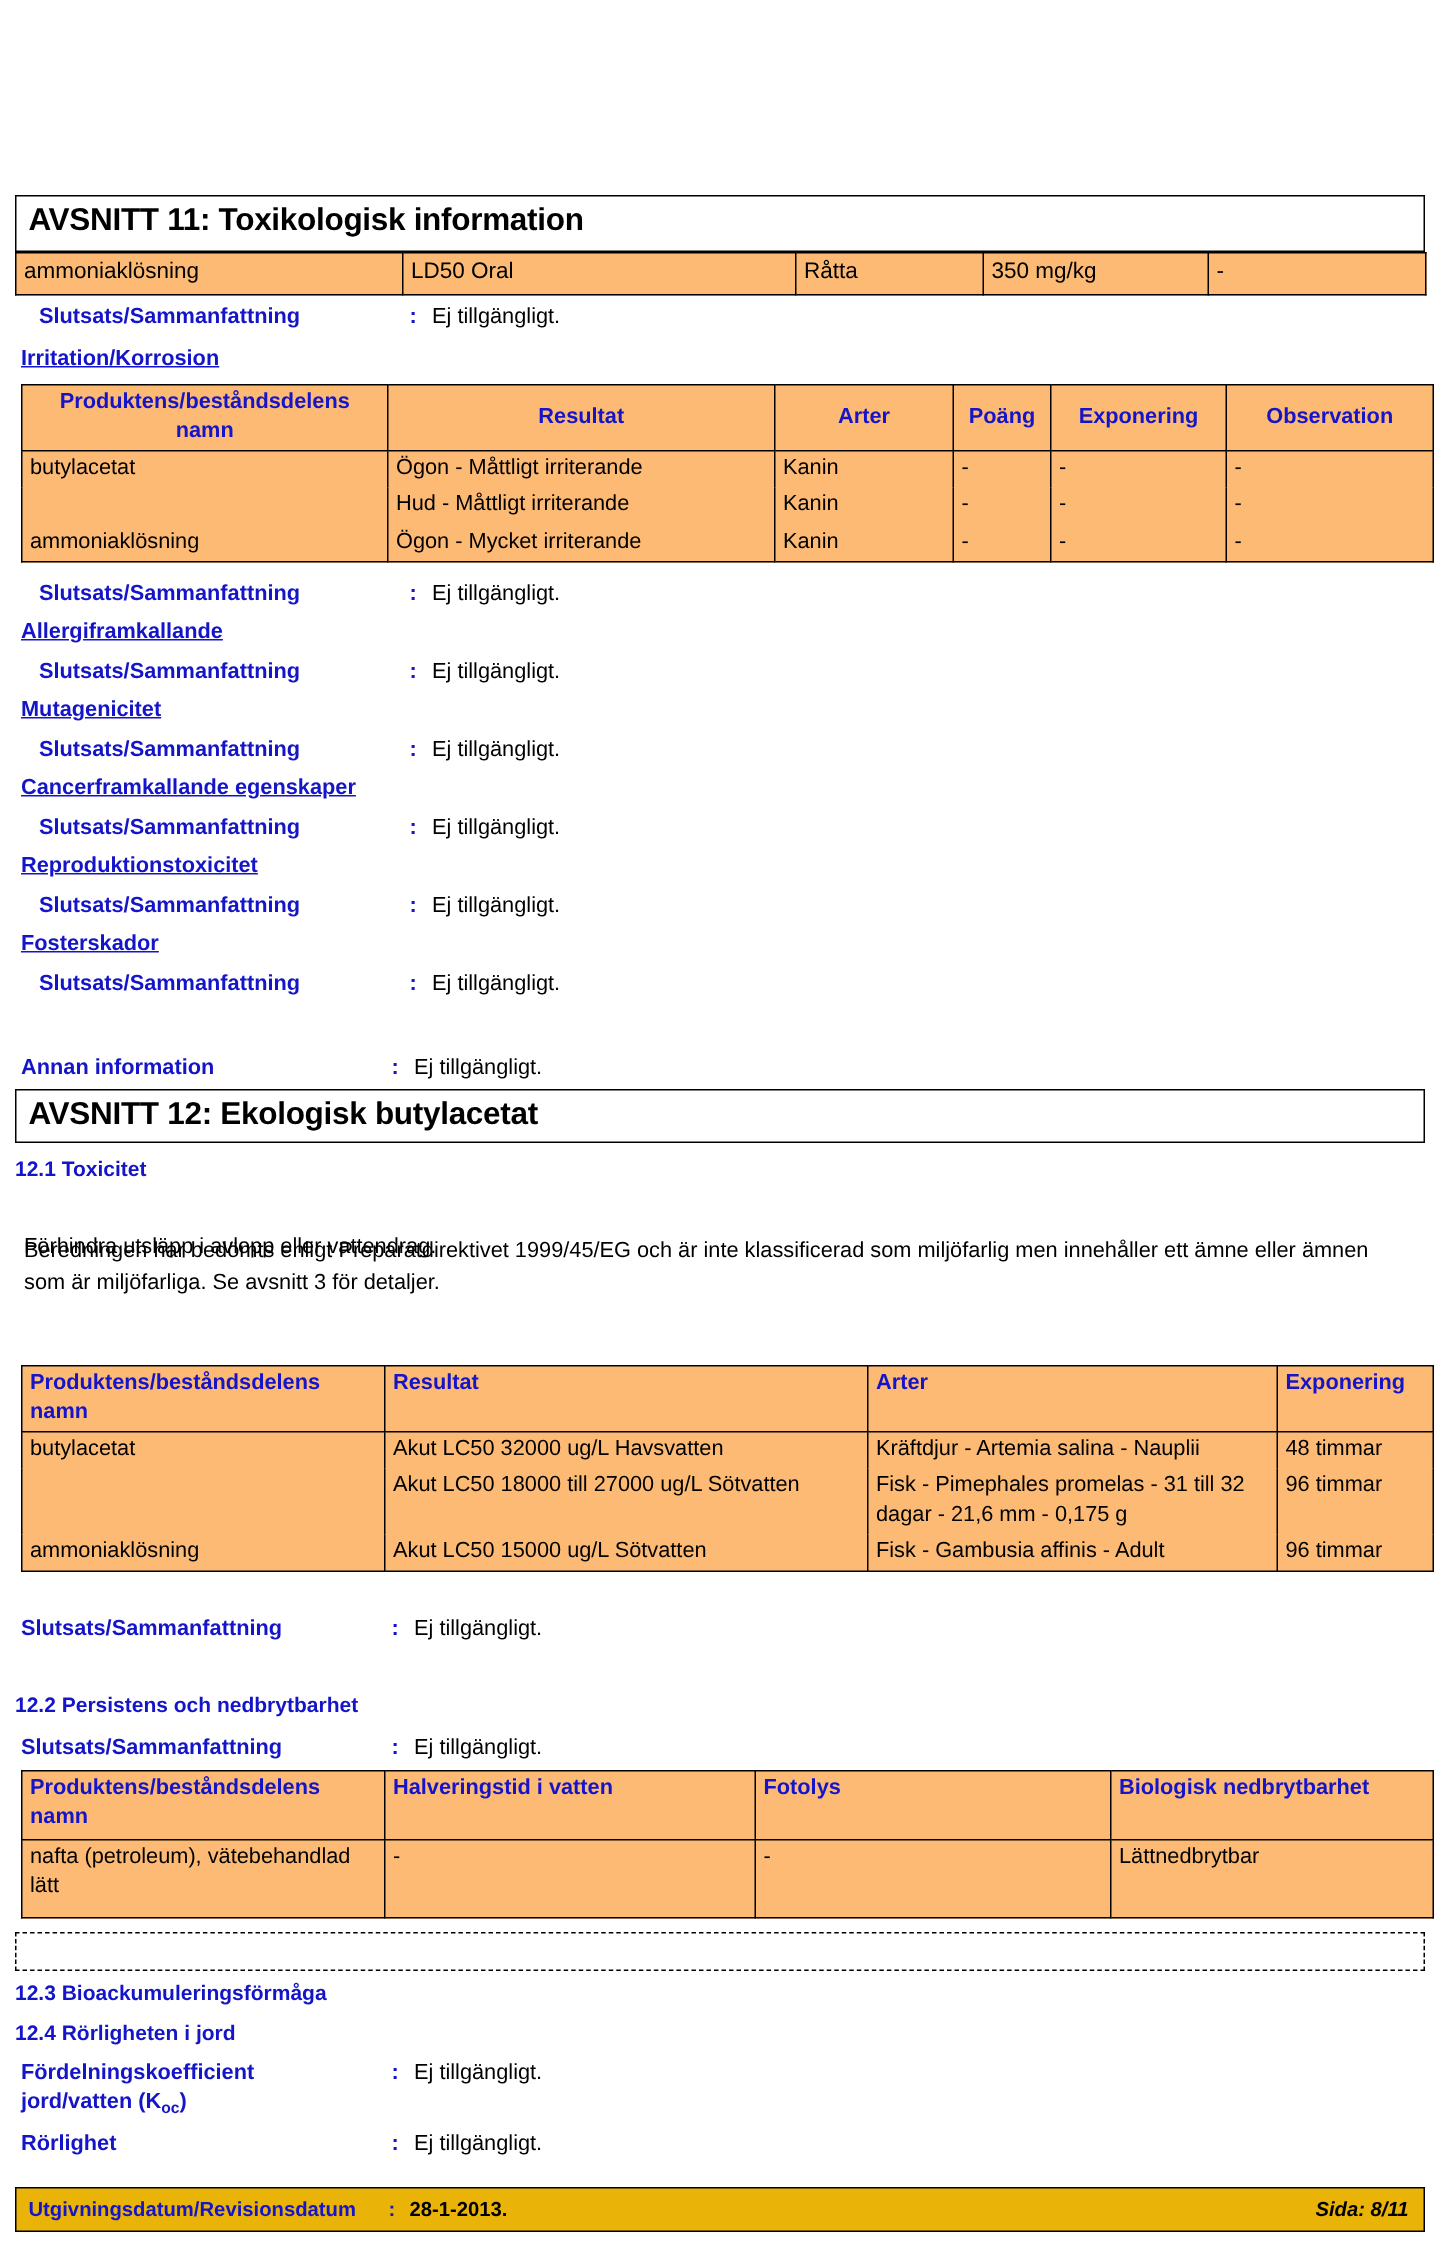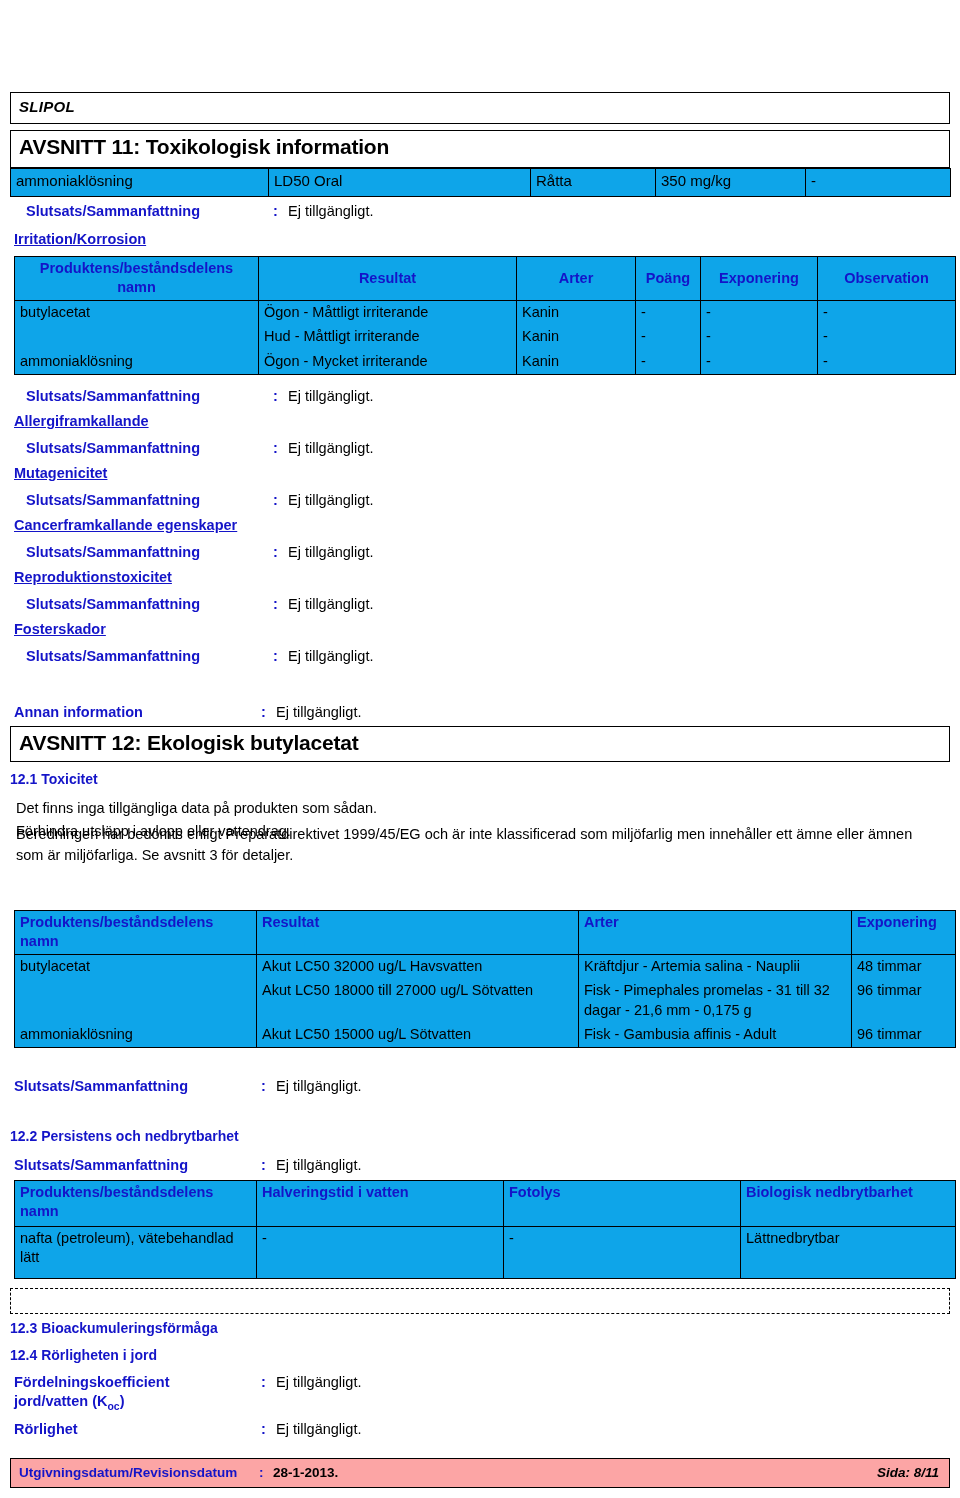--- a/index.html
+++ b/index.html
@@ -106,21 +106,21 @@
     font-weight: bold;
     letter-spacing: -0.2px;
   }
   #section11-band { top: 130px; height: 38px; }
   #section12-band { top: 726px; height: 36px; }
 
   
   table.grid {
     position: absolute;
     border-collapse: collapse;
-    background: #0ea5e9;
+    background: #fdba74;
     table-layout: fixed;
   }
   table.grid td, table.grid th {
     border: 1px solid #000000;
     vertical-align: top;
     padding: 2px 5px 3px 5px;
     font-size: 14.5px;
     font-weight: normal;
     text-align: left;
     line-height: 1.32;
@@ -226,21 +226,21 @@
 
   
   .footer {
     position: absolute;
     left: 10px;
     top: 1458px;
     width: 940px;
     height: 30px;
     box-sizing: border-box;
     border: 1.5px solid #000000;
-    background: #fca5a5;
+    background: #eab308;
   }
   .footer .f-label {
     position: absolute;
     left: 8px;
     top: 6px;
     font-size: 13.5px;
     font-weight: bold;
     color: #1414c8;
     white-space: nowrap;
   }
@@ -273,23 +273,20 @@
   }
   sub { font-size: 0.72em; }
   .kv.two-line .k { white-space: normal; width: 240px; line-height: 1.3; }
 </style>
 </head>
 <body>
 
 <div class="page">
 
 
-  <div class="band product-band">
-    <span class="txt">SLIPOL</span>
-  </div>
 
   <div class="band section-band" id="section11-band">
     <span class="txt">AVSNITT 11: Toxikologisk information</span>
   </div>
 
   <table class="grid" id="tox-table">
     <colgroup>
       <col style="width:258px">
         <col style="width:262px">
         <col style="width:125px">
@@ -406,21 +403,20 @@
     <span class="k">Annan information</span>
     <span class="colon">:</span>
     <span class="v">Ej tillgängligt.</span>
   </div>
 
   <div class="band section-band" id="section12-band">
     <span class="txt">AVSNITT 12: Ekologisk butylacetat</span>
   </div>
 
   <div class="numhead" style="top:771px;">12.1 Toxicitet</div>
-  <div class="body-text" style="top:798px;">Det finns inga tillgängliga data på produkten som sådan.</div>
   <div class="body-text" style="top:821px;">Förhindra utsläpp i avlopp eller vattendrag.</div>
   <div class="para" style="top:824px;">Beredningen har bedömts enligt Preparatdirektivet 1999/45/EG och är inte klassificerad som miljöfarlig men innehåller ett ämne eller ämnen som är miljöfarliga. Se avsnitt 3 för detaljer.</div>
 
   <table class="grid" id="eco-table">
     <colgroup>
       <col style="width:242px">
         <col style="width:322px">
         <col style="width:273px">
         <col style="width:104px">
     </colgroup>

